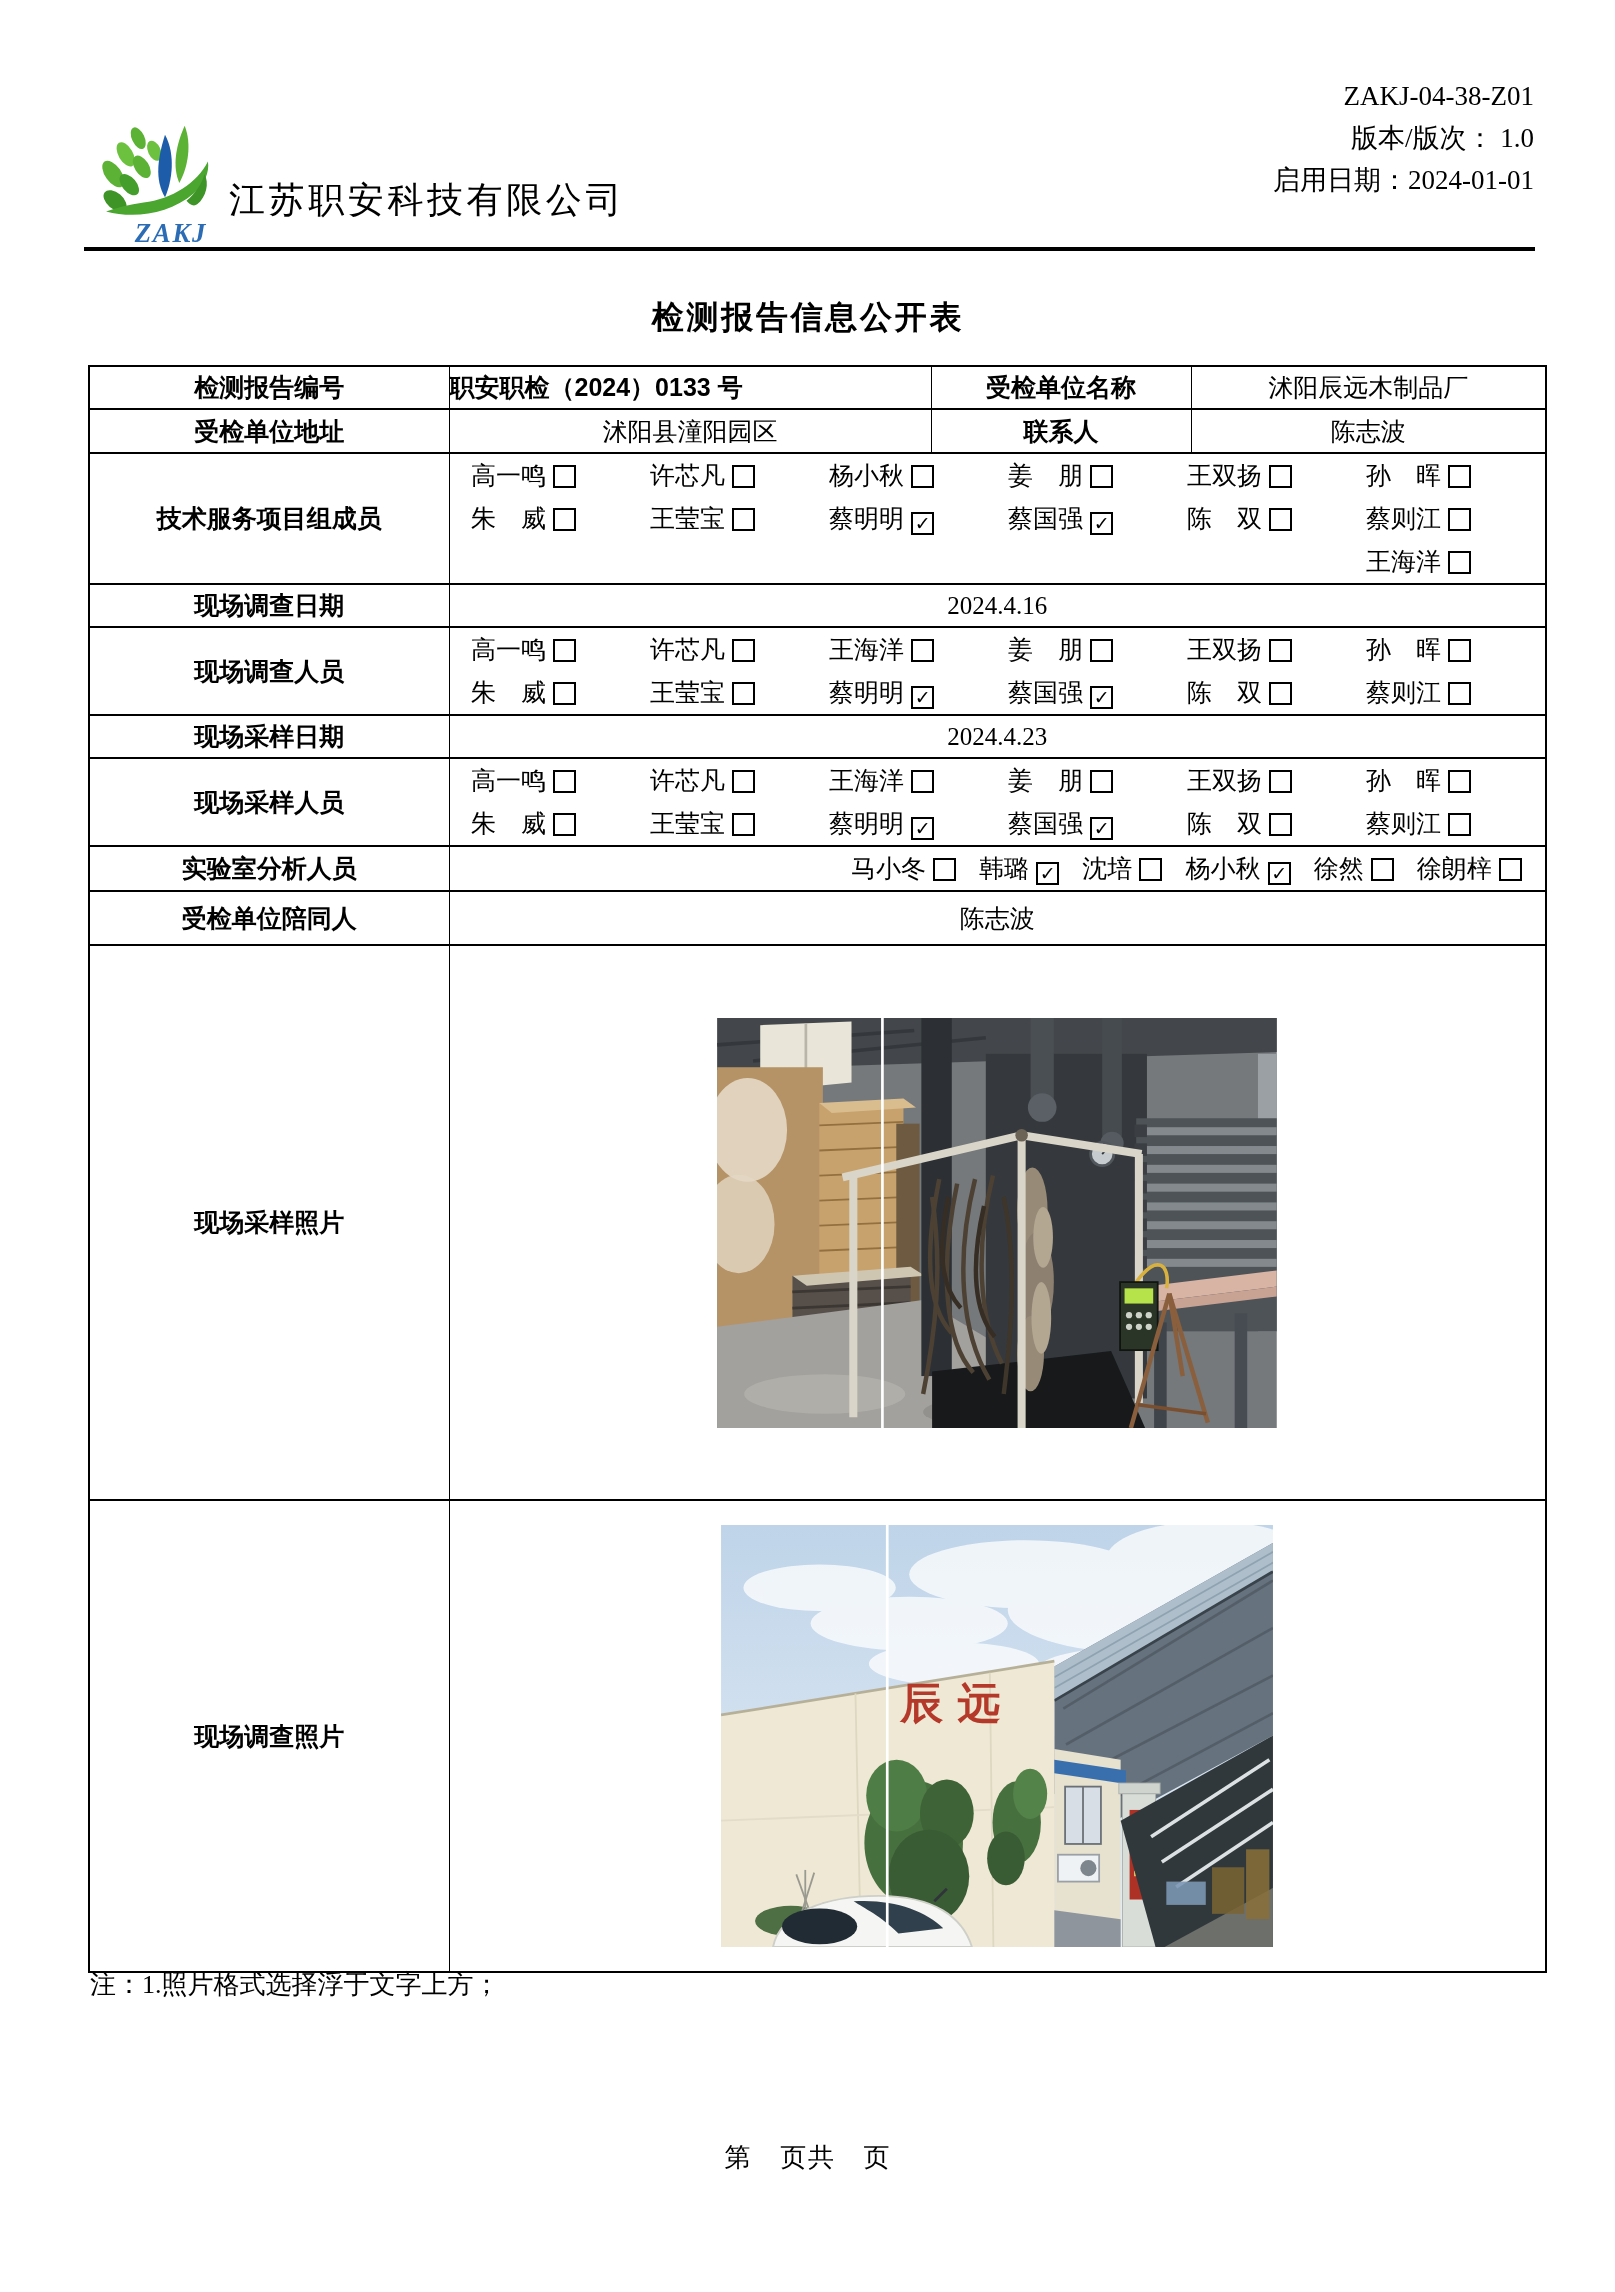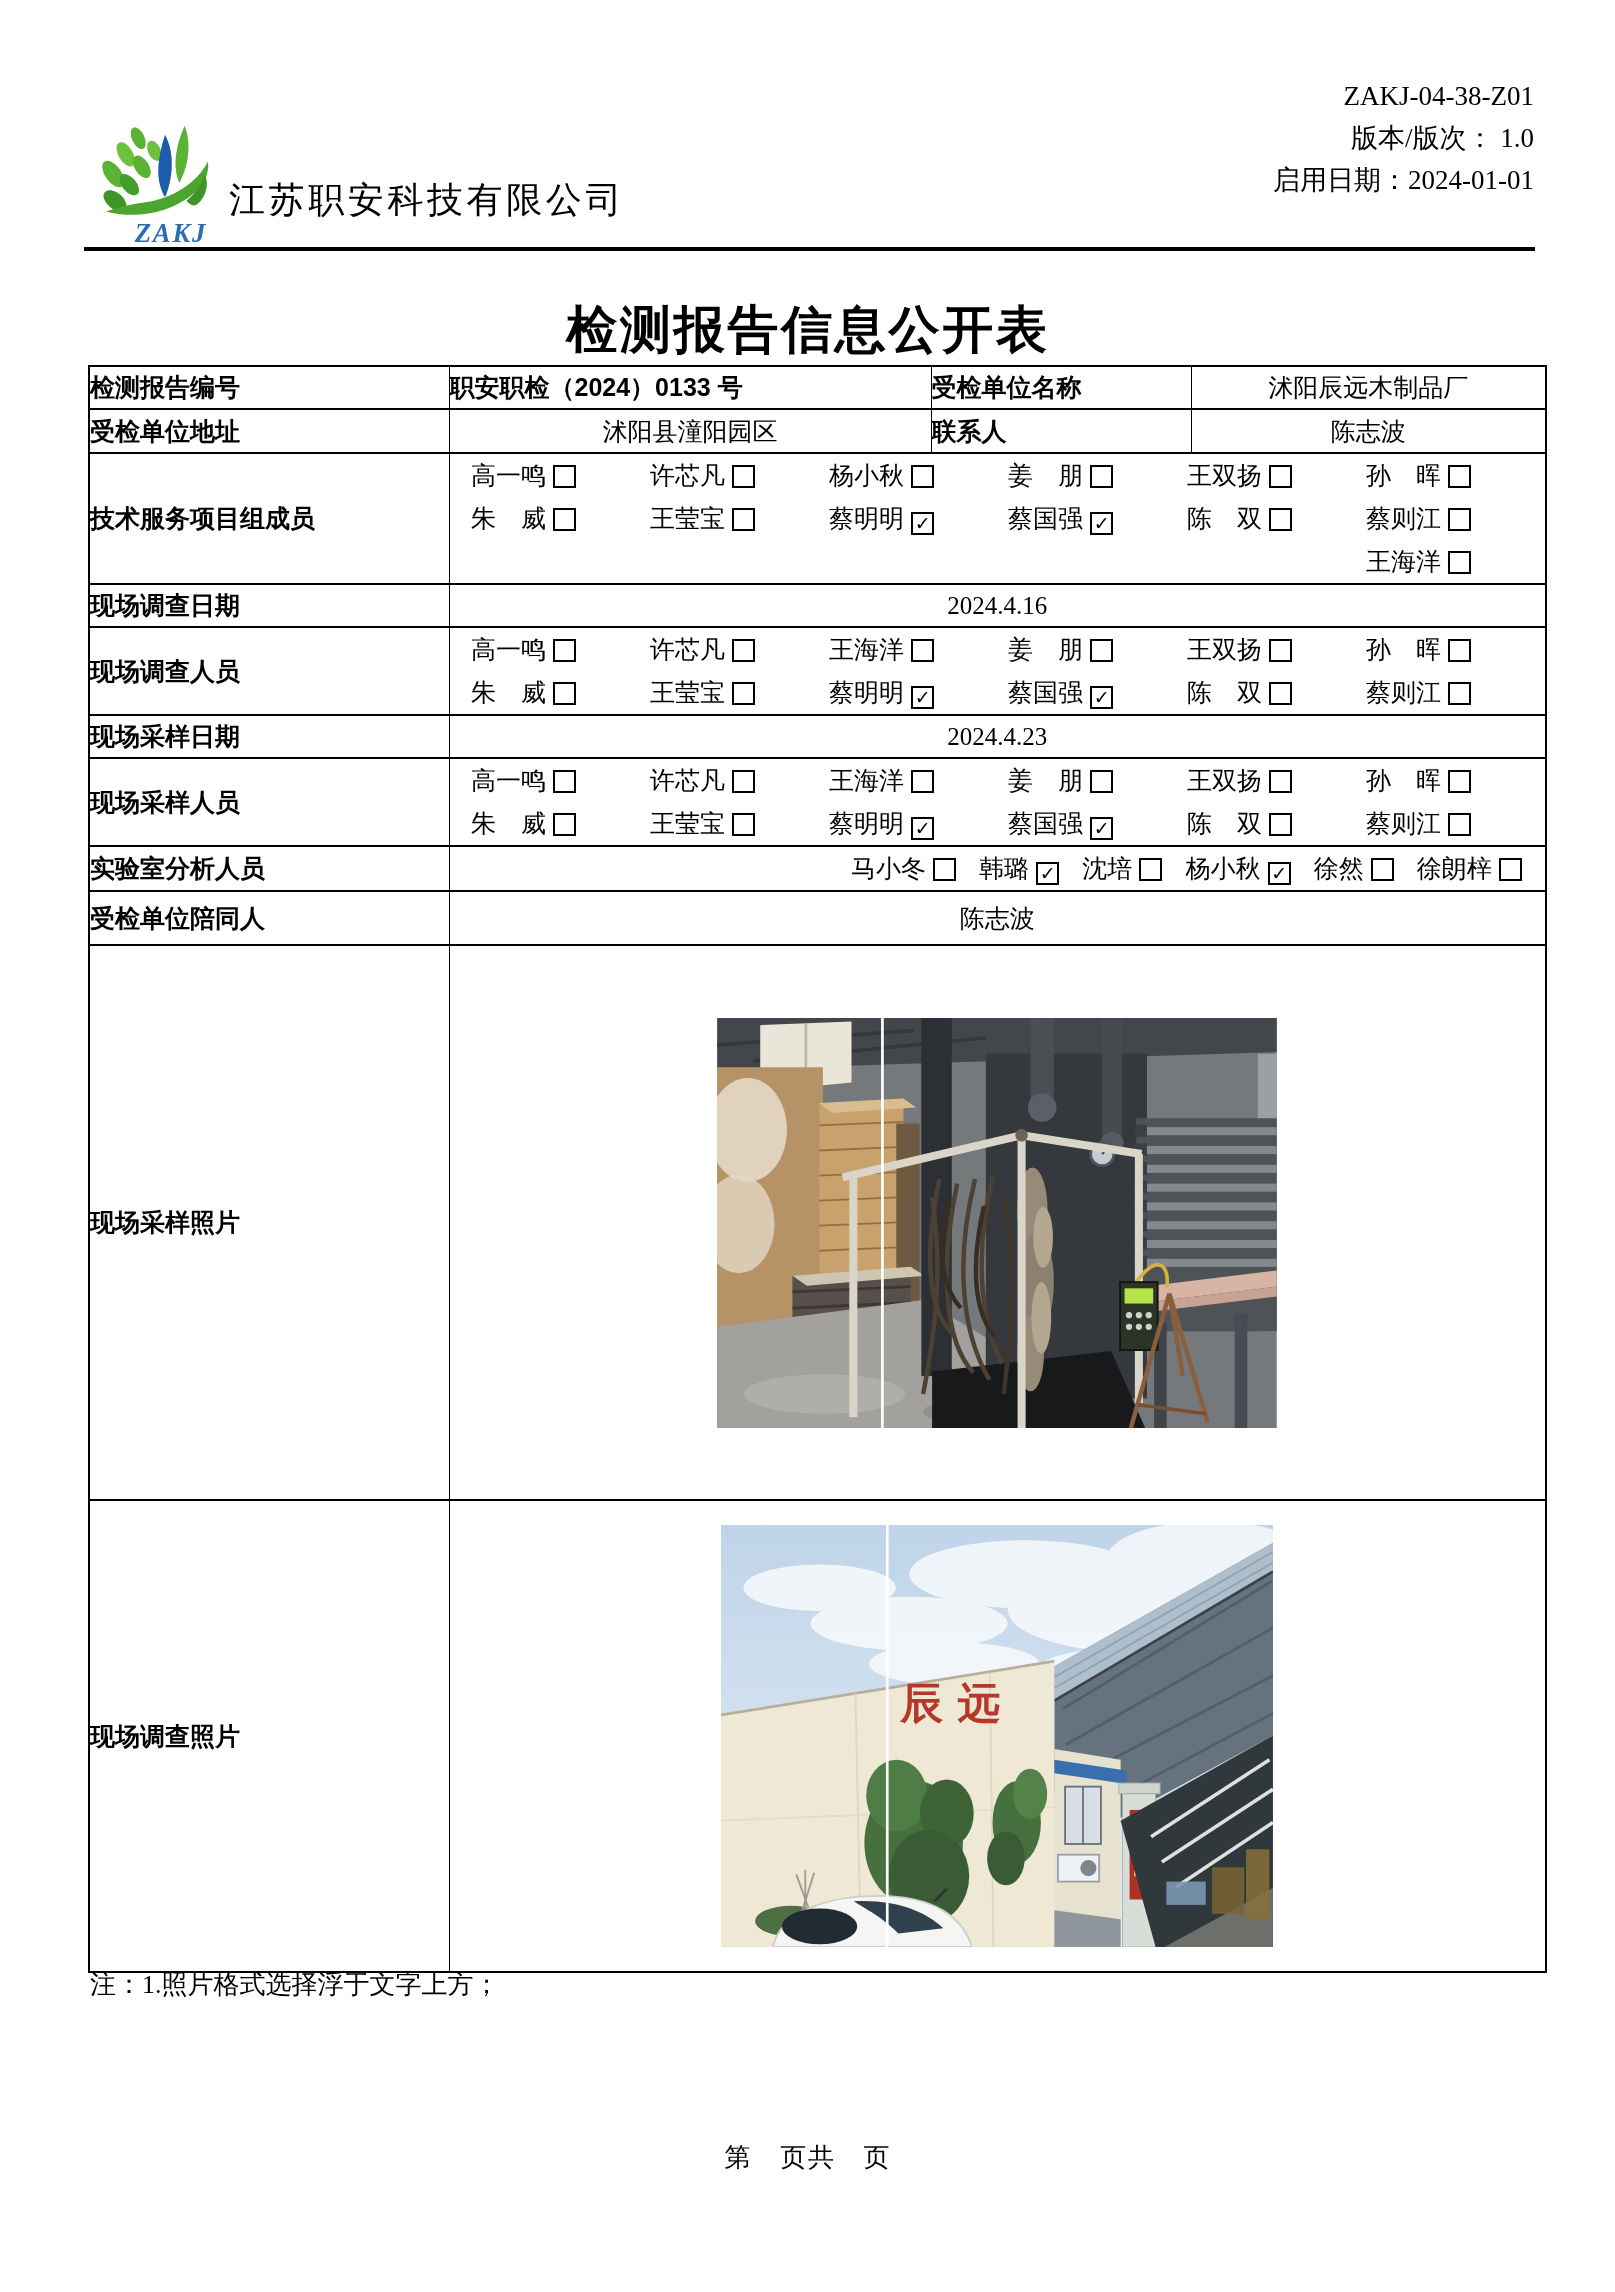--- a/index.html
+++ b/index.html
@@ -7,29 +7,29 @@
         font-family:"Liberation Serif", serif;color:#000;}
 
   
   .hdr-logo{position:absolute;left:79px;top:115px;width:206px;height:134px;}
   .hdr-company{position:absolute;left:229px;top:176px;font-size:36px;letter-spacing:3.6px;}
   .hdr-right{position:absolute;right:82px;top:75px;text-align:right;font-size:27px;line-height:42px;}
   .hdr-rule{position:absolute;left:84px;top:247px;width:1451px;height:3.6px;background:#000;}
 
   
   .doc-title{position:absolute;left:0;top:296px;width:100%;text-align:center;
-             font-family:"Liberation Sans", sans-serif;font-weight:bold;font-size:51px;letter-spacing:2.7px;}
+             font-family:"Liberation Sans", sans-serif;font-weight:bold;font-size:32px;letter-spacing:2.7px;}
 
   
   table.form{position:absolute;left:88px;top:365px;width:1456px;border-collapse:collapse;table-layout:fixed;
              font-size:25px;}
   table.form td{border:1.8px solid #000;border-top-width:2.7px;border-bottom-width:2.7px;padding:0;
                 vertical-align:middle;overflow:hidden;}
   table.form{border:2.7px solid #000;}
-  td.lab{font-family:"Liberation Sans", sans-serif;font-weight:bold;text-align:left;}
+  td.lab{font-family:"Liberation Sans", sans-serif;font-weight:bold;text-align:center;}
   td.val{text-align:center;}
   td.val-left{text-align:left;padding-left:18px;font-family:"Liberation Sans", sans-serif;font-weight:bold;}
   .names{padding-left:18px;display:flex;flex-direction:column;justify-content:center;height:100%;}
   .name-line{display:flex;align-items:center;height:43px;justify-content:flex-end;}
   .wide .name-item{width:179px;flex:0 0 auto;}
   .narrow .name-item{margin-right:23px;flex:0 0 auto;}
   .name-text{font-size:25px;}
   .cbx{display:inline-block;box-sizing:border-box;width:23px;height:23px;border:2.7px solid #000;
        margin-left:7.2px;vertical-align:-3.6px;text-align:center;line-height:18px;
        font-weight:bold;font-size:19px;font-family:"DejaVu Sans", sans-serif;}

